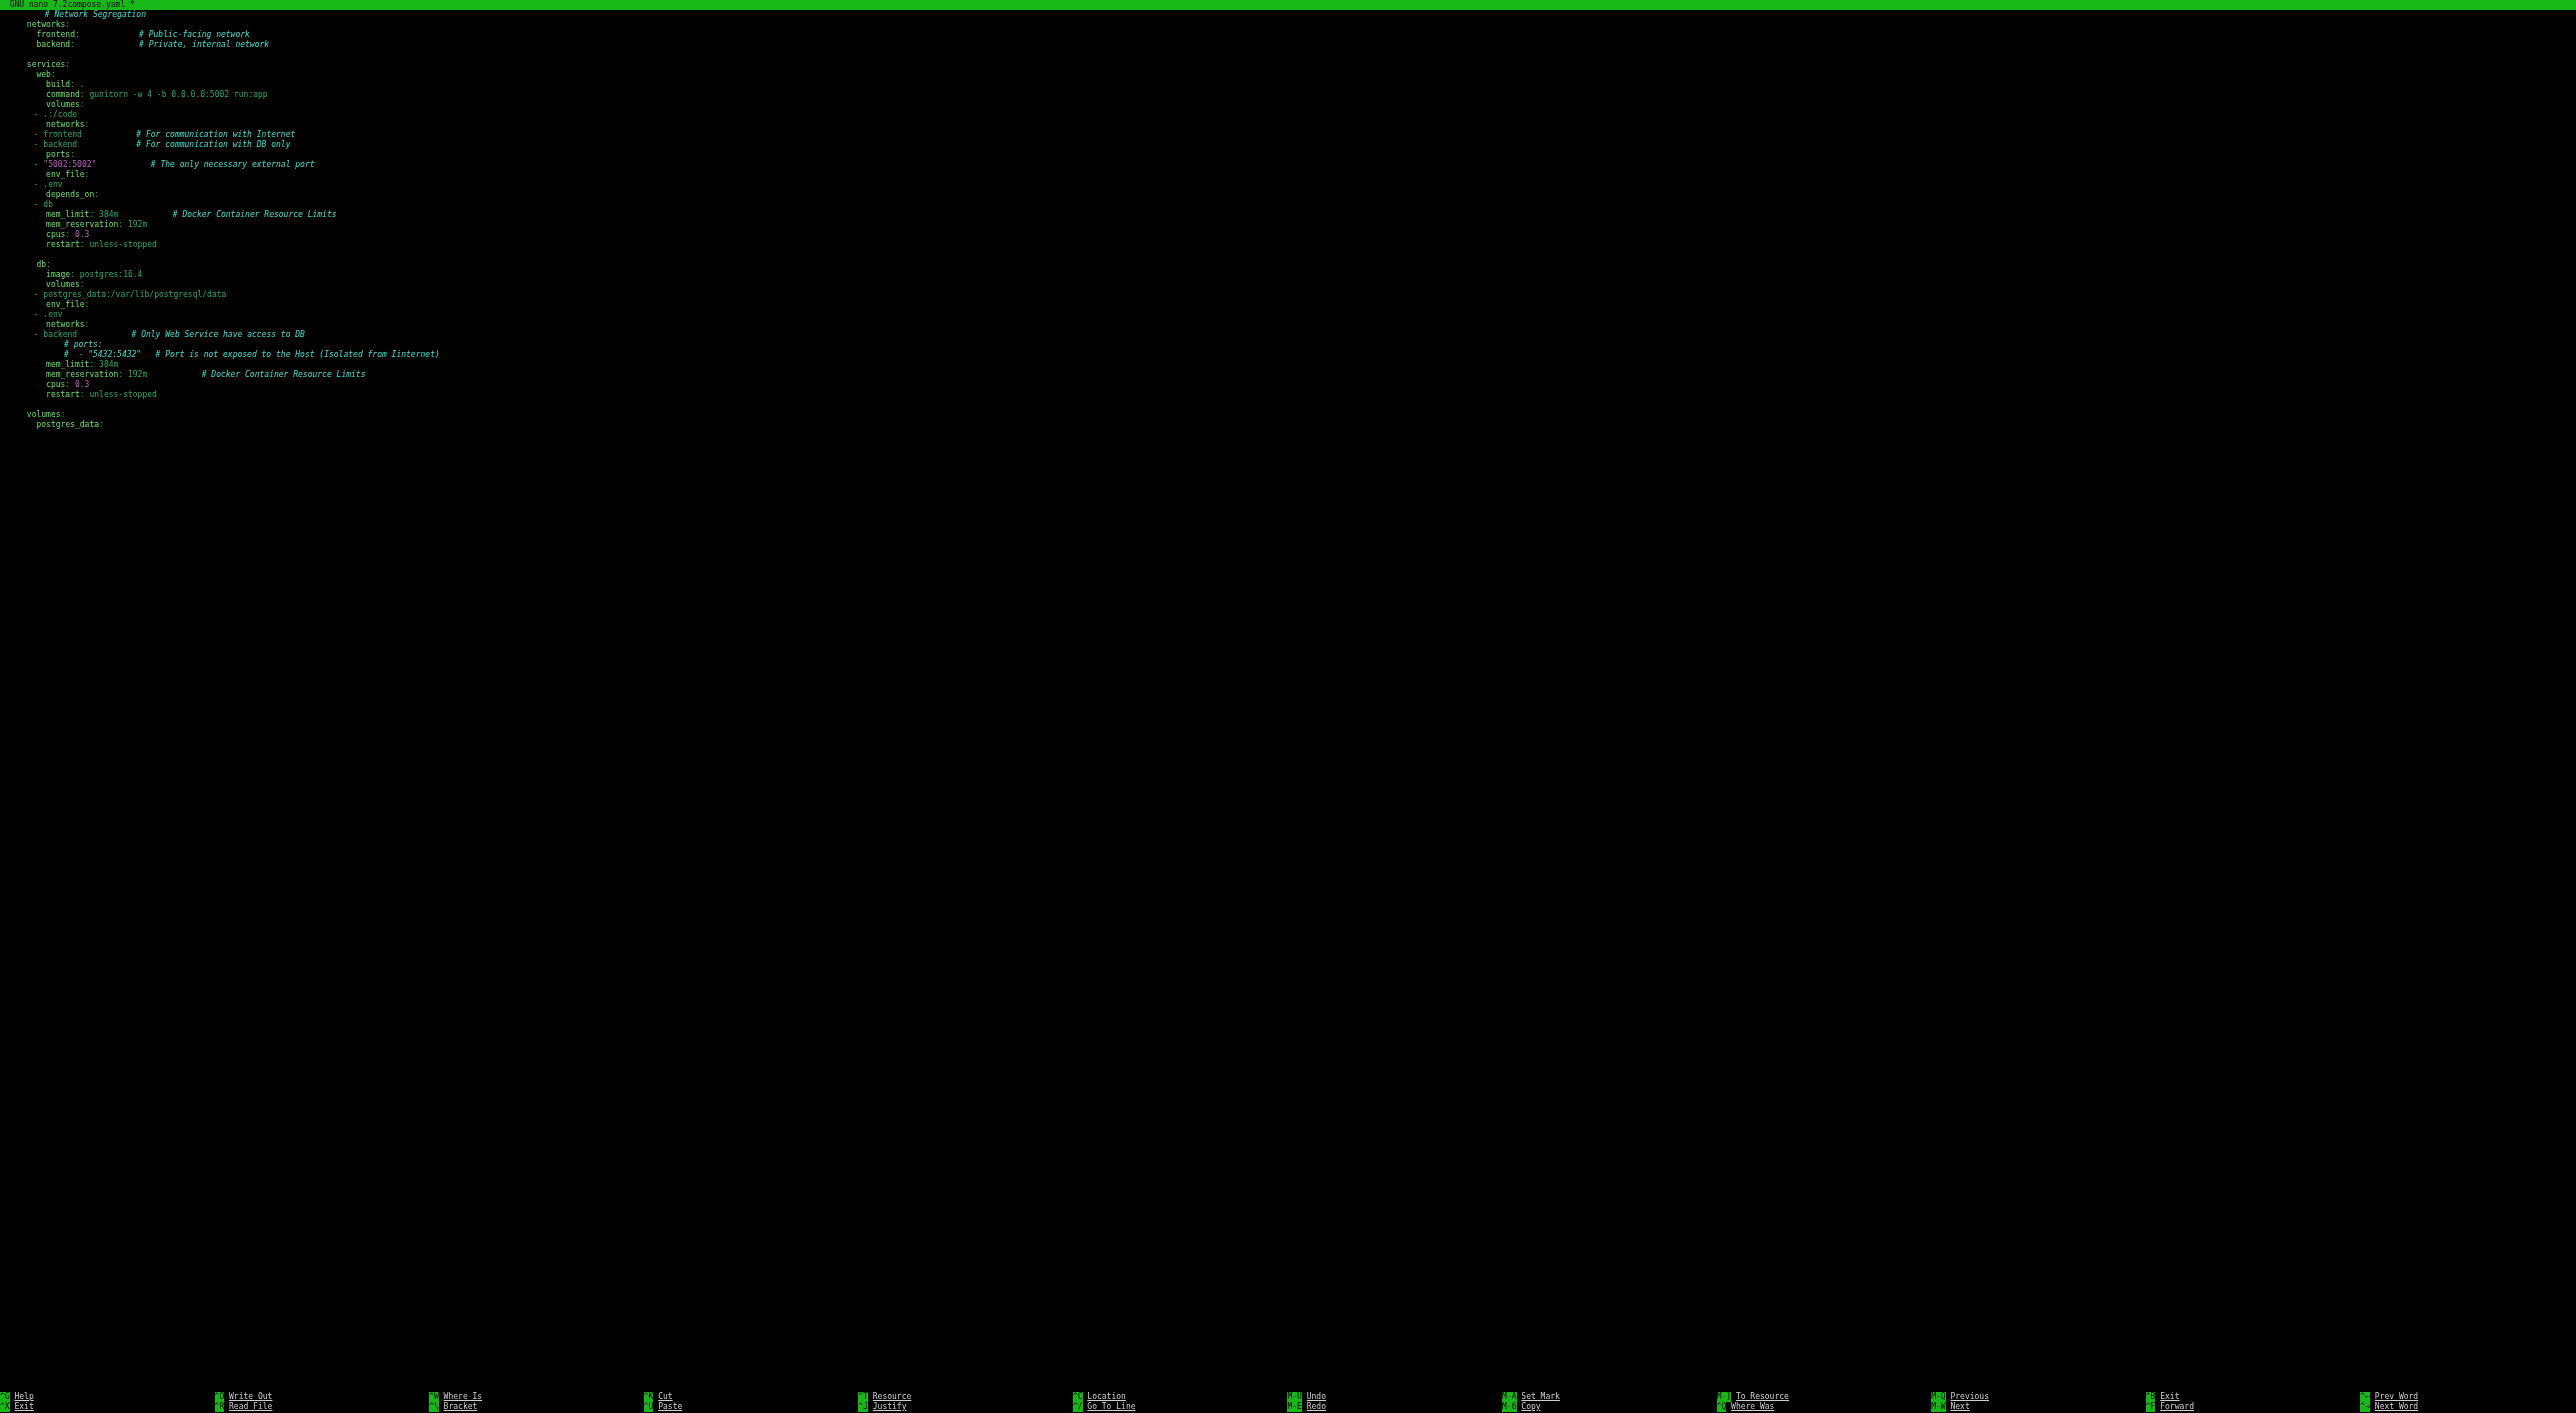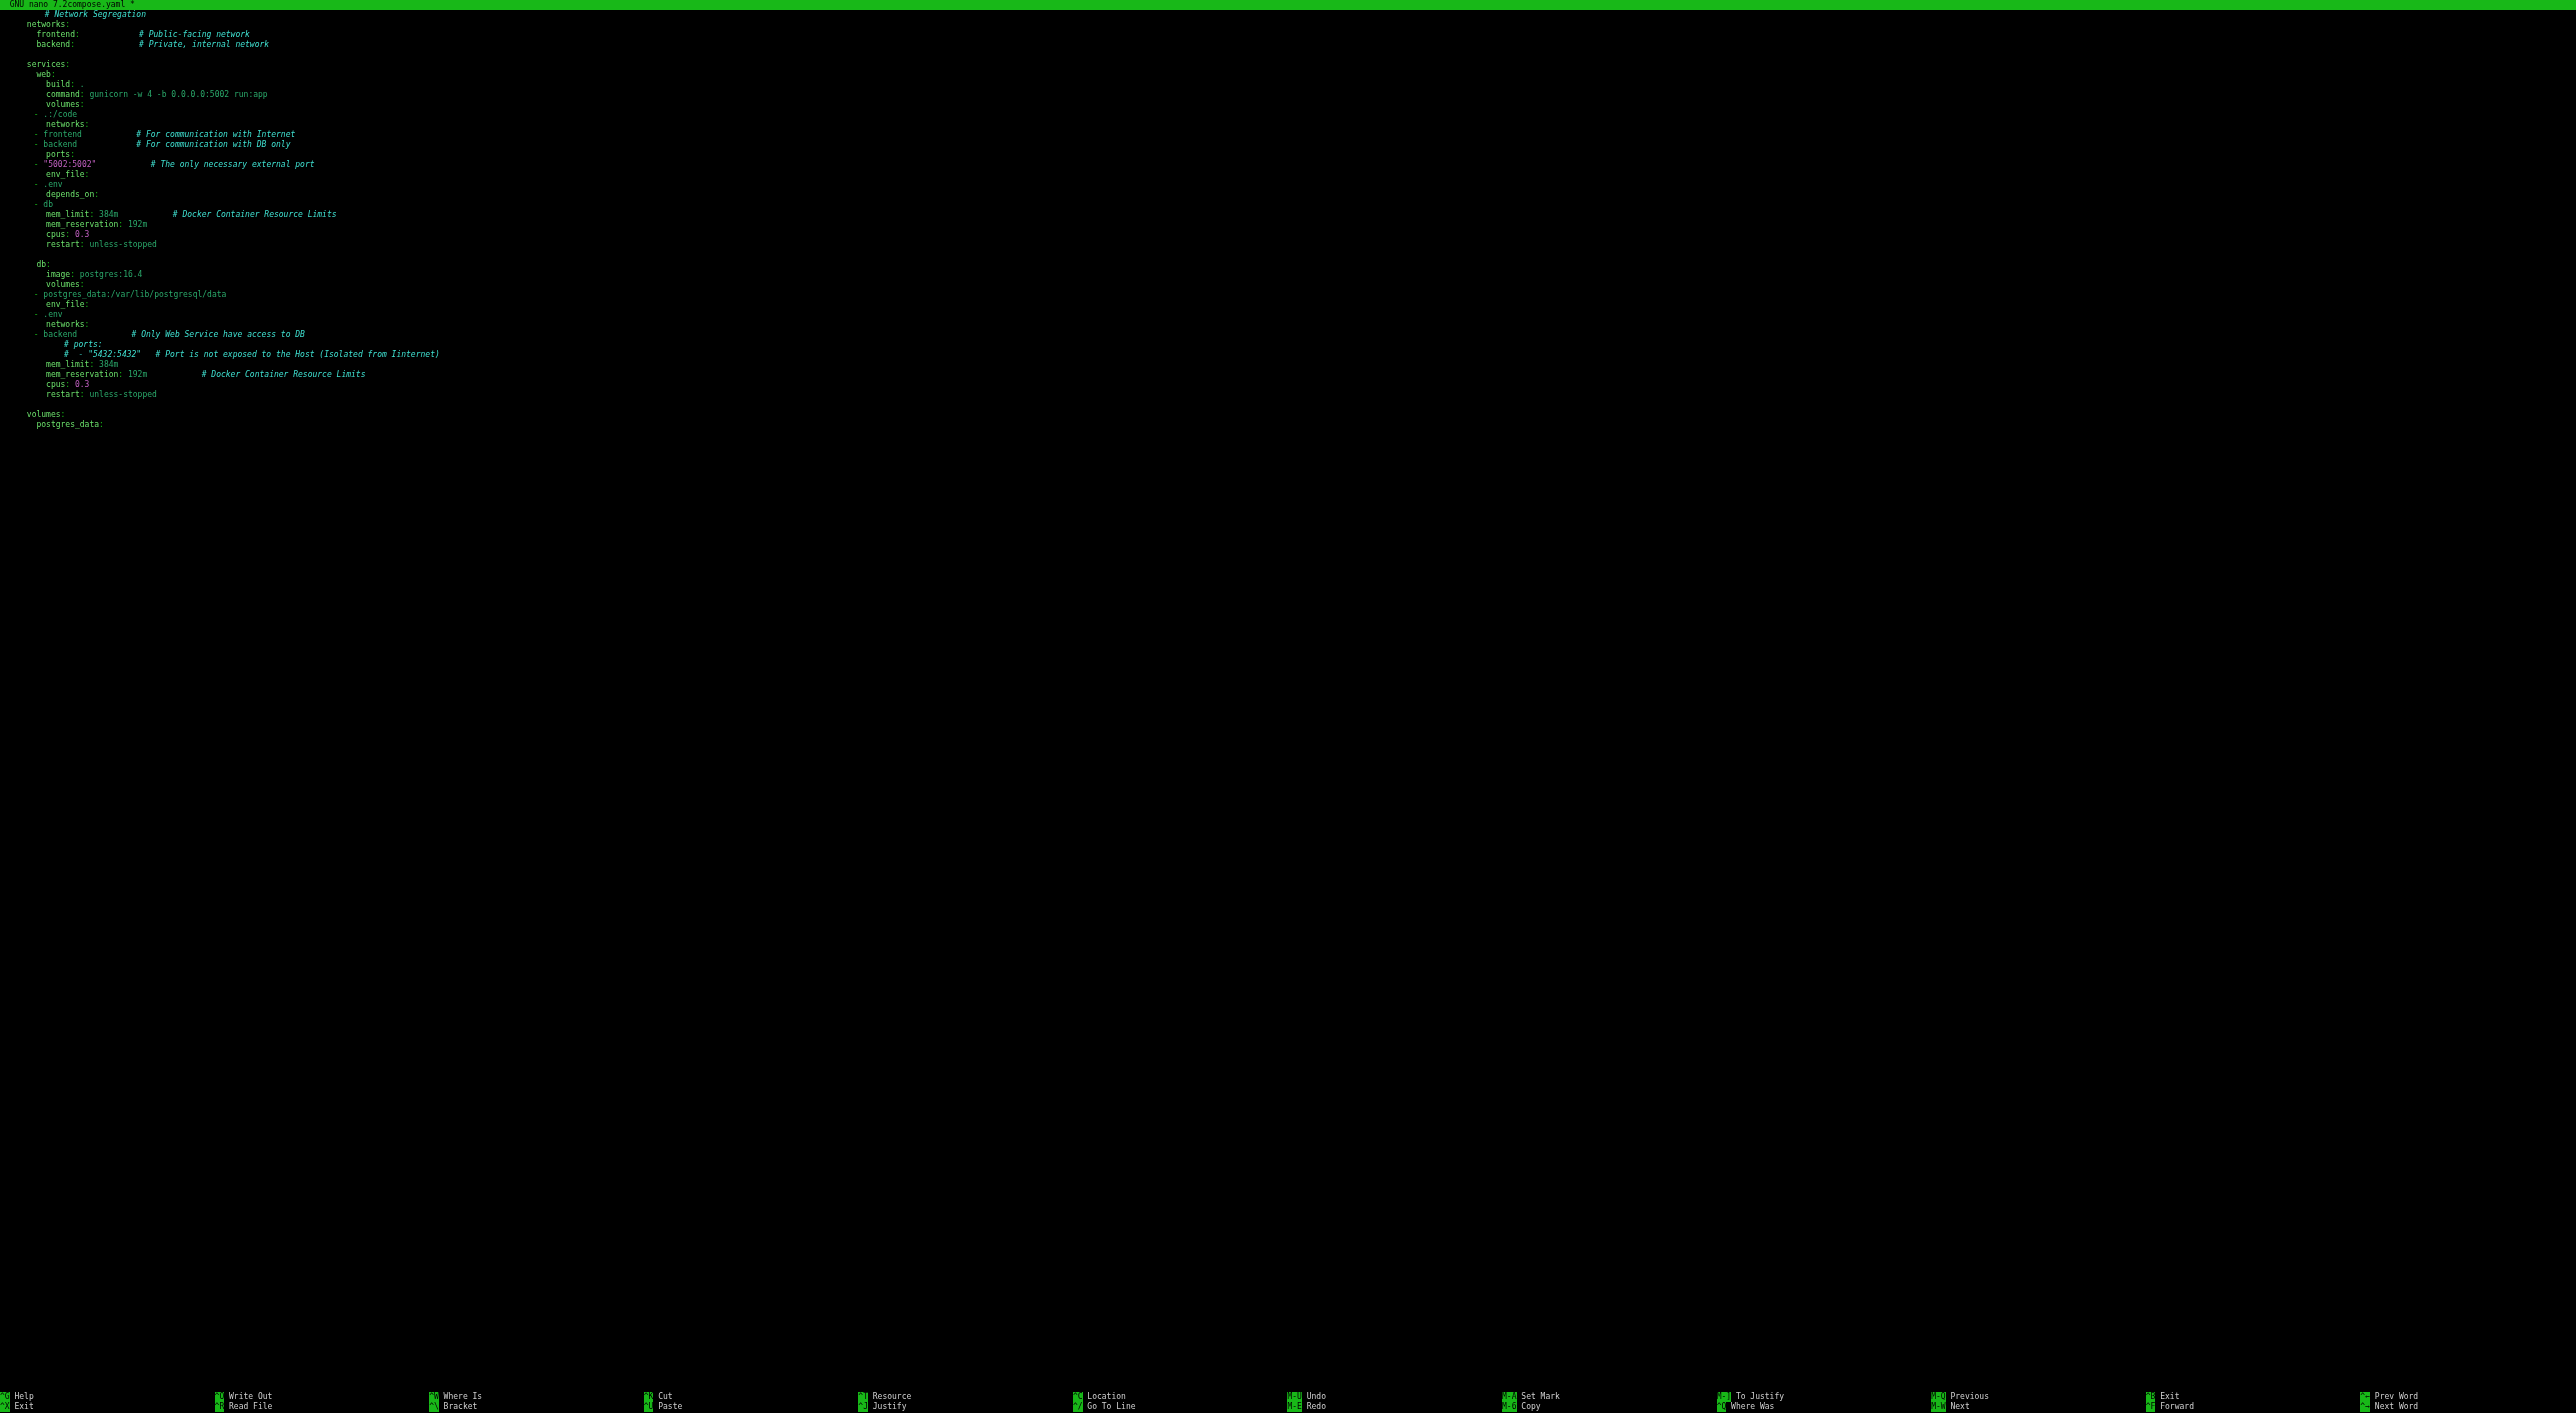--- a/index.html
+++ b/index.html
@@ -73,20 +73,21 @@
     background: #18b818;
     color: #000;
     padding: 0 0;
     display: inline-block;
     min-width: 2ch;
     text-align: left;
   }
   .hl {
     color: #d0d0d0;
     margin-left: 1ch;
+    text-decoration: underline;
   }
 </style>
 </head>
 <body>
 
 <div class="screen">
 
   <div class="titlebar">
     <span class="left">GNU nano 7.2</span>
     <span class="mid">compose.yaml *</span>
@@ -98,21 +99,21 @@
   <div class="help" id="help">
       <div class="row">
         <div class="cell"><span class="hk">^G</span><span class="hl">Help</span></div>
         <div class="cell"><span class="hk">^O</span><span class="hl">Write Out</span></div>
         <div class="cell"><span class="hk">^W</span><span class="hl">Where Is</span></div>
         <div class="cell"><span class="hk">^K</span><span class="hl">Cut</span></div>
         <div class="cell"><span class="hk">^T</span><span class="hl">Resource</span></div>
         <div class="cell"><span class="hk">^C</span><span class="hl">Location</span></div>
         <div class="cell"><span class="hk">M-U</span><span class="hl">Undo</span></div>
         <div class="cell"><span class="hk">M-A</span><span class="hl">Set Mark</span></div>
-        <div class="cell"><span class="hk">M-]</span><span class="hl">To Justify</span></div>
+        <div class="cell"><span class="hk">M-]</span><span class="hl">To Resource</span></div>
         <div class="cell"><span class="hk">M-Q</span><span class="hl">Previous</span></div>
         <div class="cell"><span class="hk">^B</span><span class="hl">Exit</span></div>
         <div class="cell"><span class="hk">^←</span><span class="hl">Prev Word</span></div>
       </div>
       <div class="row">
         <div class="cell"><span class="hk">^X</span><span class="hl">Exit</span></div>
         <div class="cell"><span class="hk">^R</span><span class="hl">Read File</span></div>
         <div class="cell"><span class="hk">^\</span><span class="hl">Bracket</span></div>
         <div class="cell"><span class="hk">^U</span><span class="hl">Paste</span></div>
         <div class="cell"><span class="hk">^J</span><span class="hl">Justify</span></div>

